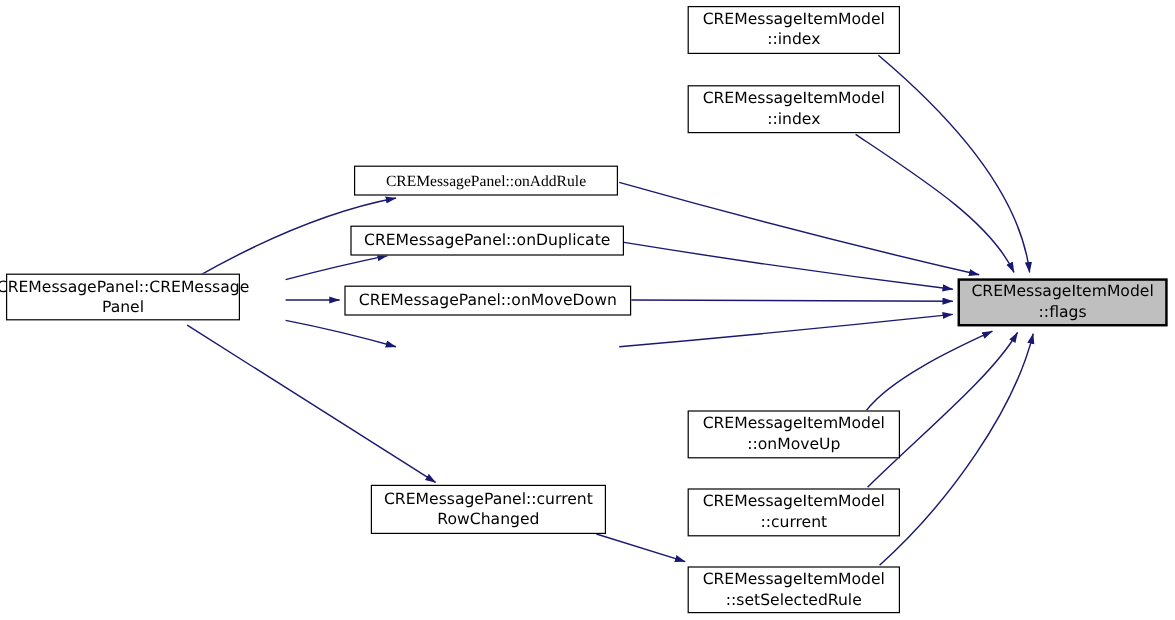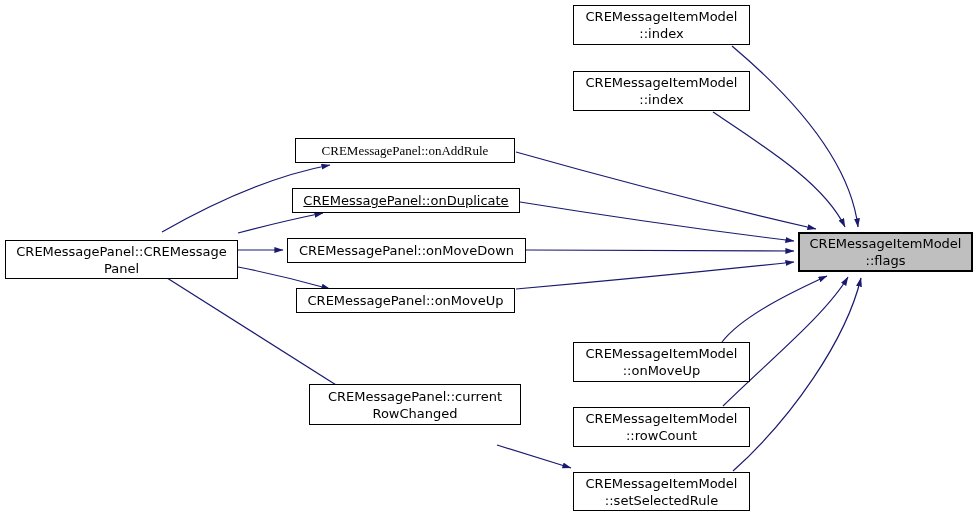--- a/index.html
+++ b/index.html
@@ -55,37 +55,34 @@
       <path d="M520,202 Q659,224.5 794,241" class="edge" marker-end="url(#arrow)"></path>
       <path d="M526,250 L794,251" class="edge" marker-end="url(#arrow)"></path>
       <path d="M516,289 Q657,276.5 794,262" class="edge" marker-end="url(#arrow)"></path>
       <path d="M732,46 C790,95 850,160 858,227" class="edge" marker-end="url(#arrow)"></path>
       <path d="M713,112 C770,150 825,185 845,227" class="edge" marker-end="url(#arrow)"></path>
       <path d="M722,342 C742,316 792,292 827,276" class="edge" marker-end="url(#arrow)"></path>
       <path d="M723,406 C772,358 826,314 848,277" class="edge" marker-end="url(#arrow)"></path>
       <path d="M733,471 C792,418 846,340 861,278" class="edge" marker-end="url(#arrow)"></path>
       <path d="M497,445 L571,468" class="edge" marker-end="url(#arrow)"></path>
     </svg>
-<div class="node" style="left: 5px; top: 240px; width: 233px; height: 39px;">
+<div class="node" style="left: 5px; top: 228px; width: 195px; height: 39px;">
       <span>CREMessagePanel::CREMessage</span>
       <span>Panel</span>
     </div>
     <div class="node" style="left: 295px; top: 138px; width: 220px; height: 25px; font-family: Liberation Serif, serif;">
       <span>CREMessagePanel::onAddRule</span>
     </div>
-    <div class="node" style="left: 292px; top: 188px; width: 228px; height: 25px; text-decoration: underline;">
+    <div class="node" style="left: 292px; top: 188px; width: 228px; height: 25px;">
       <span>CREMessagePanel::onDuplicate</span>
     </div>
     <div class="node" style="left: 287px; top: 238px; width: 239px; height: 25px;">
       <span>CREMessagePanel::onMoveDown</span>
     </div>
-    <div class="node" style="left: 296px; top: 288px; width: 219px; height: 25px;">
-      <span>CREMessagePanel::onMoveUp</span>
-    </div>
-    <div class="node" style="left: 309px; top: 384px; width: 212px; height: 41px;">
+    <div class="node" style="left: 309px; top: 404px; width: 196px; height: 41px;">
       <span>CREMessagePanel::current</span>
       <span>RowChanged</span>
     </div>
     <div class="node" style="left: 573px; top: 5px; width: 177px; height: 40px;">
       <span>CREMessageItemModel</span>
       <span>::index</span>
     </div>
     <div class="node" style="left: 573px; top: 71px; width: 177px; height: 40px;">
       <span>CREMessageItemModel</span>
       <span>::index</span>
@@ -93,19 +90,19 @@
     <div class="node highlight" style="left: 798px; top: 232px; width: 175px; height: 40px;">
       <span>CREMessageItemModel</span>
       <span>::flags</span>
     </div>
     <div class="node" style="left: 573px; top: 342px; width: 177px; height: 40px;">
       <span>CREMessageItemModel</span>
       <span>::onMoveUp</span>
     </div>
     <div class="node" style="left: 573px; top: 407px; width: 177px; height: 40px;">
       <span>CREMessageItemModel</span>
-      <span>::rowCount</span>
+      <span>::current</span>
     </div>
     <div class="node" style="left: 573px; top: 472px; width: 177px; height: 39px;">
       <span>CREMessageItemModel</span>
       <span>::setSelectedRule</span>
     </div>
   </div>
 
 </body></html>

